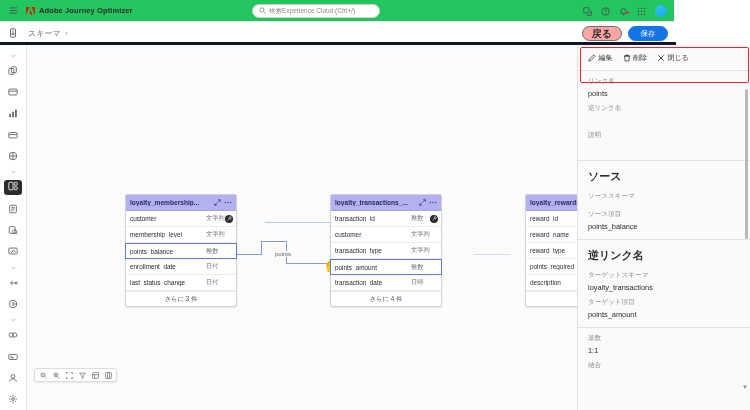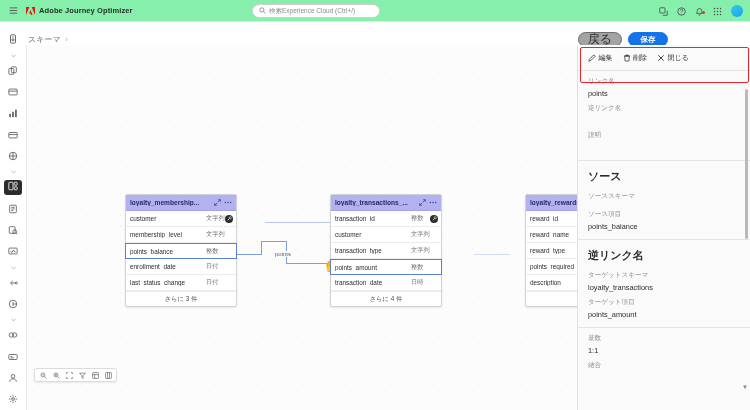--- a/index.html
+++ b/index.html
@@ -6,22 +6,22 @@
   html, body { margin:0; padding:0; }
   body {
     width:750px; height:410px;
     font-family:"Liberation Sans","DejaVu Sans",sans-serif;
     font-size:9px; color:#2c2c2c; background:#fff;
     overflow:hidden; position:relative;
   }
 
   
   #topbar{
-    position:absolute; left:0; top:0; width:750px; height:22px;
-    background:#86efac; border-bottom:1px solid #e8e8e8;
+    position:absolute; left:0; top:0; width:674px; height:22px;
+    background:#22c55e; border-bottom:1px solid #e8e8e8;
     display:flex; align-items:center;
   }
   .hamburger{ width:26px; display:flex; align-items:center; justify-content:center;
     cursor:pointer; color:#4b4b4b; font-size:11px; }
   .brand{ display:flex; align-items:center; gap:4px; }
   .adobe-logo{ width:9px; height:8px; position:relative; }
   .adobe-logo svg{ display:block; }
   .brand-name{ font-size:7.5px; font-weight:700; color:#2c2c2c; letter-spacing:.1px; }
   .search-wrap{ position:absolute; left:252px; top:4px; width:128px; height:14px; }
   .search-box{
@@ -32,38 +32,38 @@
   .topright{ position:absolute; right:7px; top:0; height:22px; display:flex;
     align-items:center; gap:9px; }
   .topright .ic{ color:#4b4b4b; cursor:pointer; display:flex; align-items:center; }
   .avatar{ width:12px; height:12px; border-radius:50%;
     background:linear-gradient(145deg,#35c6f4,#1aa6e0); cursor:pointer; }
   .badge-dot{ position:absolute; width:3px;height:3px;border-radius:50%;
     background:#d7373f; top:4px; right:-1px; }
 
   
   #crumbbar{
-    position:absolute; left:0; top:28px; width:676px; height:23px;
+    position:absolute; left:0; top:22px; width:676px; height:23px;
     background:#fff; border-bottom:3px solid #0f172a;
   }
   .crumb{ position:absolute; left:28px; top:0; height:23px; display:flex;
     align-items:center; gap:5px; font-size:8px; }
   .crumb .c1{ color:#6e6e6e; cursor:pointer; }
   .crumb .sep{ color:#9a9a9a; font-size:7px; }
   .crumb .c2{ color:#2c2c2c; font-weight:700; }
   .crumb-actions{ position:absolute; right:8px; top:4px; display:flex; gap:6px; }
   .btn-outline{
     height:15px; min-width:34px; border:1px solid #6e6e6e; border-radius:8px;
-    background:#a3a3a3; color:#2c2c2c; font-size:12px; font-weight:400;
+    background:#fca5a5; color:#2c2c2c; font-size:10px; font-weight:700;
     display:flex; align-items:center; justify-content:center; padding:0 9px;
     cursor:pointer;
   }
   .btn-primary{
     height:15px; min-width:40px; border:1px solid #1473e6; border-radius:8px;
-    background:#1473e6; color:#fff; font-size:7.5px; font-weight:700;
+    background:#1473e6; color:#fff; font-size:7.5px; font-weight:400;
     display:flex; align-items:center; justify-content:center; padding:0 11px;
     cursor:pointer;
     text-align:right;
   }
 
   
   #rail{
     position:absolute; left:0; top:45px; width:27px; height:365px;
     background:#fff; border-right:1px solid #e8e8e8;
     display:flex; flex-direction:column; align-items:center;

